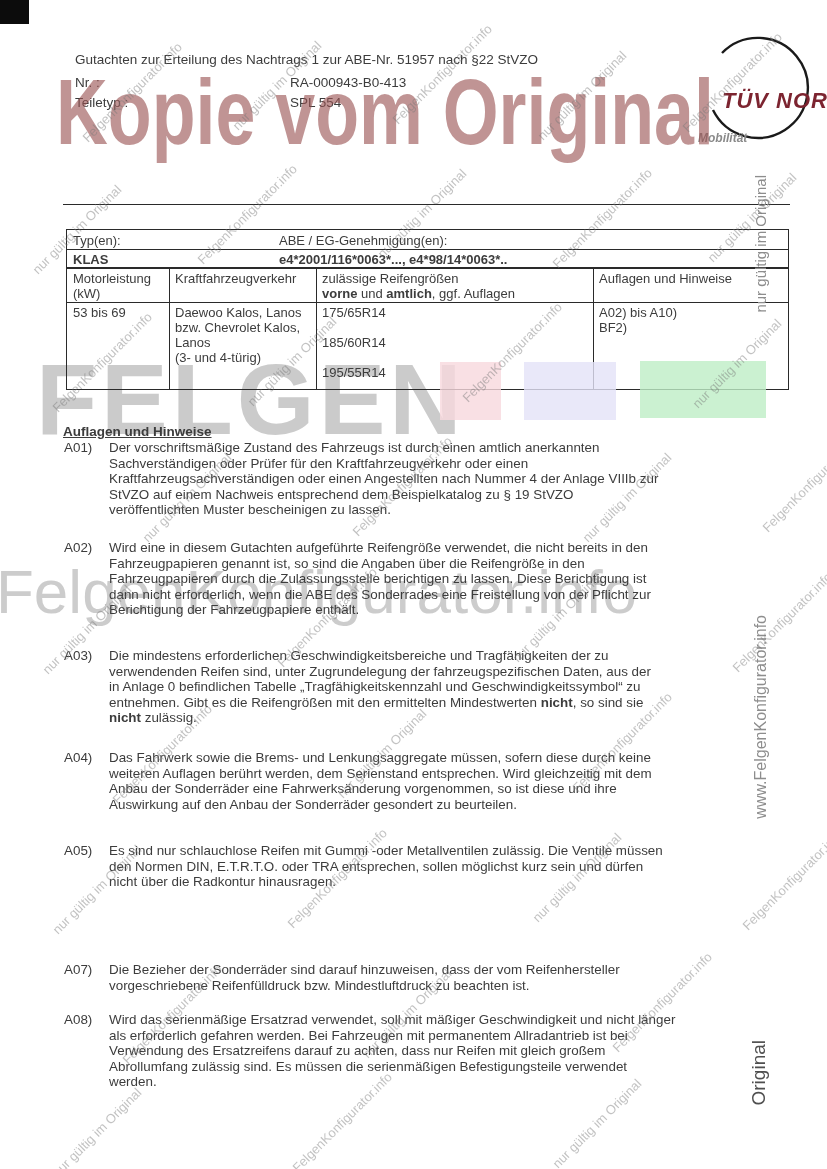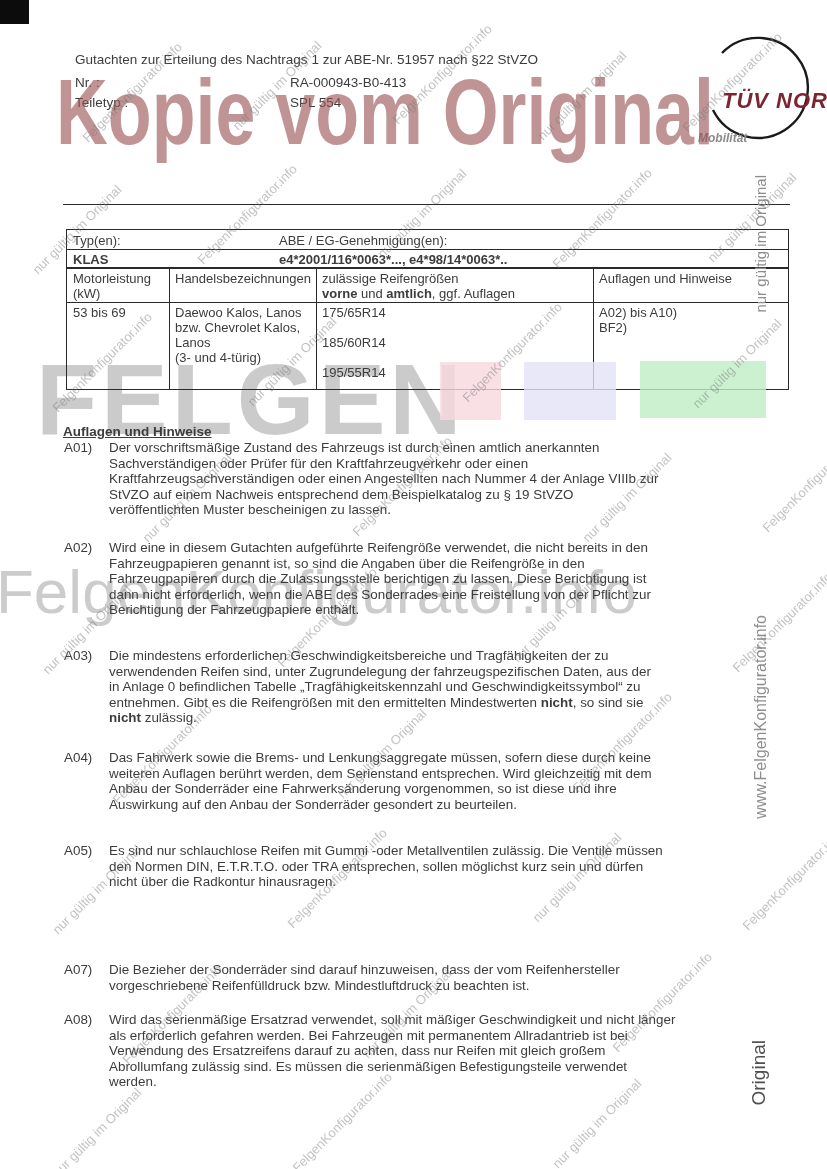--- a/index.html
+++ b/index.html
@@ -84,21 +84,21 @@
     <div class="vl" style="left:249px"></div>
     <div class="vl" style="left:526px"></div>
 
     <div class="cell" style="left:6px;top:3px">Typ(en):</div>
     <div class="cell" style="left:212px;top:3px">ABE / EG-Genehmigung(en):</div>
     <div class="cell b" style="left:6px;top:22px">KLAS</div>
     <div class="cell b" style="left:212px;top:22px">e4*2001/116*0063*..., e4*98/14*0063*..</div>
 
     <div class="cell" style="left:6px;top:41px">Motorleistung
 (kW)</div>
-    <div class="cell" style="left:108px;top:41px">Handelsbezeichnungen</div>
+    <div class="cell" style="left:108px;top:41px">Kraftfahrzeugverkehr</div>
     <div class="cell" style="left:255px;top:41px"><span>zulässige Reifengrößen
 </span><span class="b">vorne</span><span> und </span><span class="b">amtlich</span><span>, ggf. Auflagen</span></div>
     <div class="cell" style="left:532px;top:41px">Auflagen und Hinweise</div>
 
     <div class="cell" style="left:6px;top:75px">53 bis 69</div>
     <div class="cell" style="left:108px;top:75px">Daewoo Kalos, Lanos
 bzw. Chevrolet Kalos,
 Lanos
 (3- und 4-türig)</div>
     <div class="cell" style="left:255px;top:75px">175/65R14

